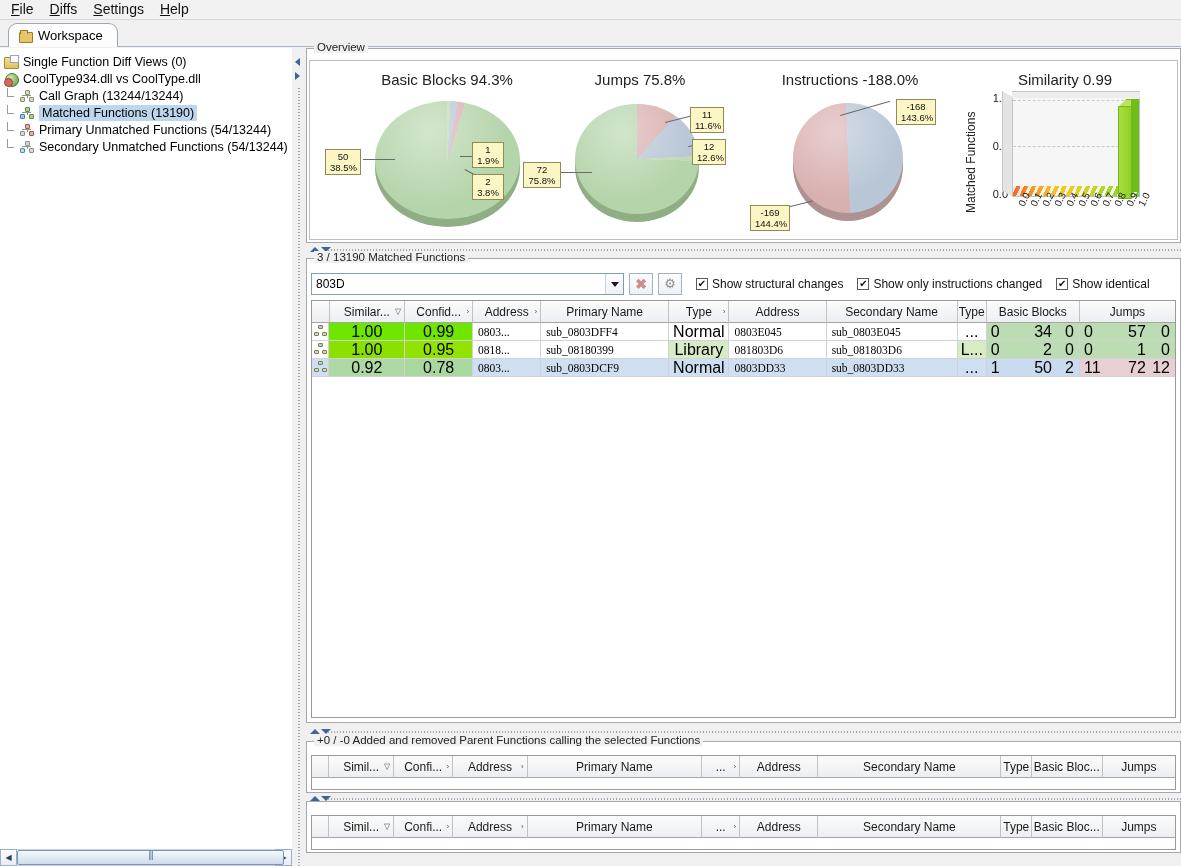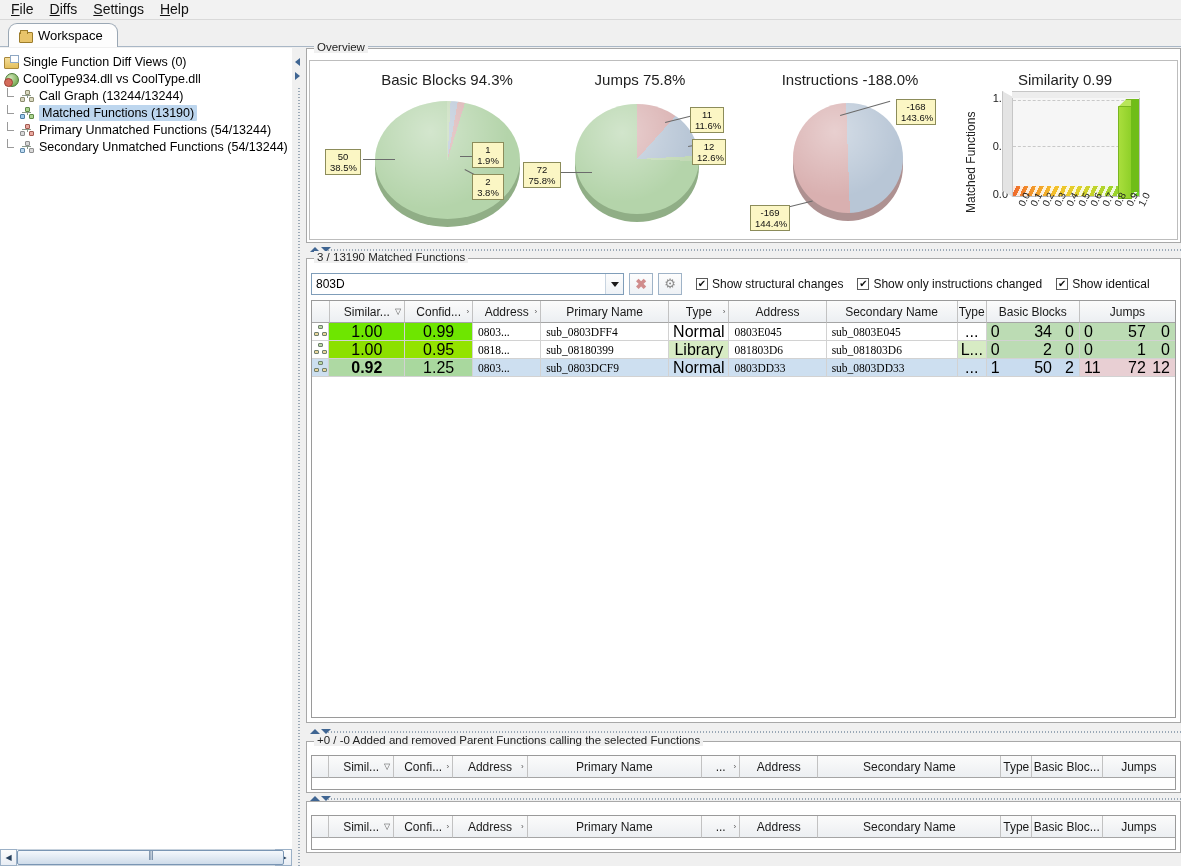--- a/index.html
+++ b/index.html
@@ -726,22 +726,22 @@
         </div>
 
         <div class="tr row-sel">
           <div class="td c" style="width:18px;">
             <span class="minigraph">
                 <i class="a"></i>
                 <i class="b"></i>
                 <i class="c"></i>
               </span>
           </div>
-          <div class="td c cell-sim-3" style="width:78px;font-weight:bold;">0.92</div>
-          <div class="td c cell-conf-3" style="width:70px;">1.25</div>
+          <div class="td c cell-sim-3" style="width:78px;">0.92</div>
+          <div class="td c cell-conf-3" style="width:70px;">0.78</div>
           <div class="td l mono" style="width:70px;">0803...</div>
           <div class="td l mono" style="width:132px;">sub_0803DCF9</div>
           <div class="td c" style="width:62px;">Normal</div>
           <div class="td l mono" style="width:100px;">0803DD33</div>
           <div class="td l mono" style="width:135px;">sub_0803DD33</div>
           <div class="td c" style="width:30px;">...</div>
           <div class="td cell-blue" style="width:96px; padding:0;">
             <span style="width:30px;text-align:left;padding-left:4px;">1</span>
             <span style="width:38px;text-align:right;">50</span>
             <span style="width:28px;text-align:right;padding-right:5px;">2</span>

